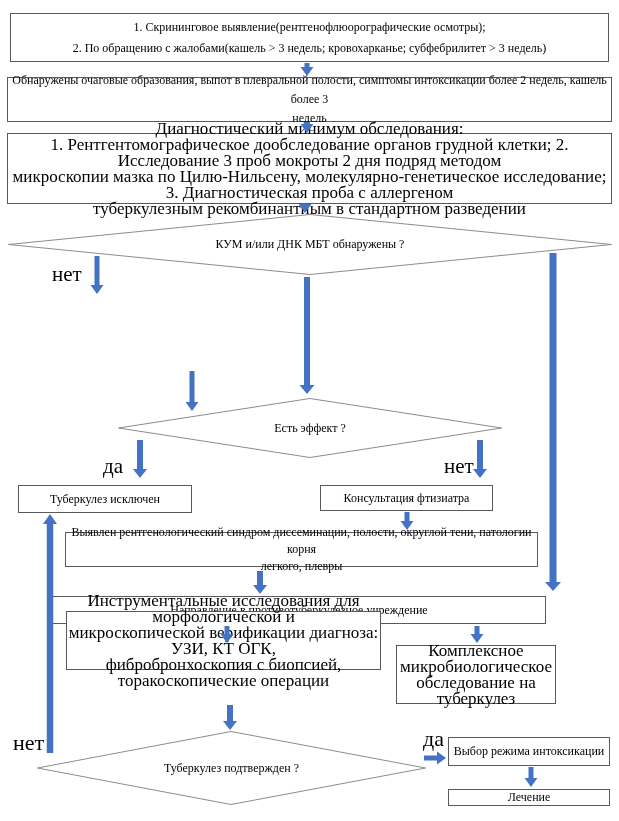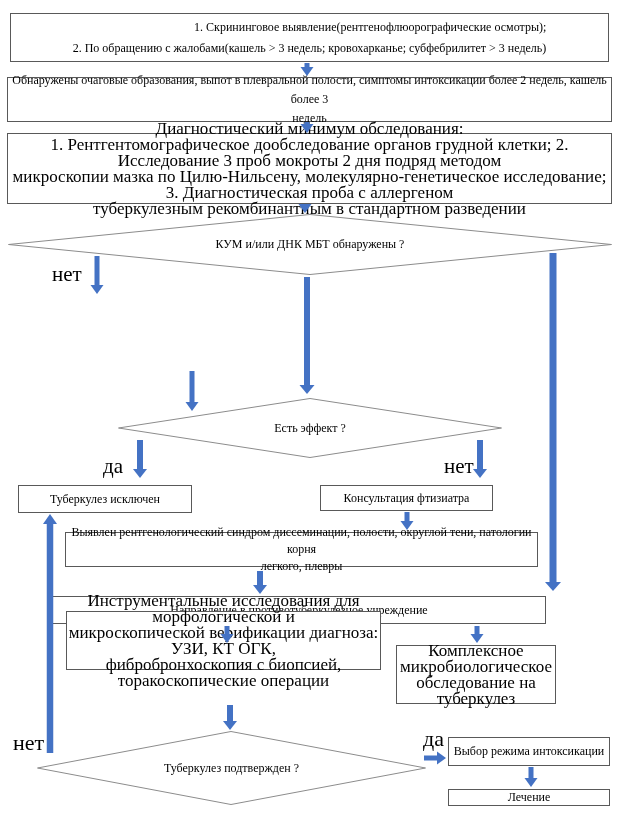--- a/index.html
+++ b/index.html
@@ -30,21 +30,21 @@
   .arrows{position:absolute;left:0;top:0;pointer-events:none;}
   .arrows rect,.arrows polygon{fill:var(--arrow-color);}
   .f12{font-size:12px;}
   .f115{font-size:17px;text-align:center;}
 </style>
 </head>
 <body>
 
 <div class="canvas">
 
-  <div class="node f12" style="left:10px;top:13px;width:599px;height:49px;line-height:21px;text-align:right;">1. Скрининговое выявление(рентгенофлюорографические осмотры);
+  <div class="node f12" style="left:10px;top:13px;width:599px;height:49px;line-height:21px;">1. Скрининговое выявление(рентгенофлюорографические осмотры);
 2. По обращению с жалобами(кашель &gt; 3 недель; кровохарканье; субфебрилитет &gt; 3 недель)</div>
 
   <div class="node f12" style="left:7px;top:77px;width:605px;height:45px;line-height:19px;">Обнаружены очаговые образования, выпот в плевральной полости, симптомы интоксикации более 2 недель, кашель более 3
 недель</div>
 
   <div class="node f115" style="left:7px;top:133px;width:605px;height:71px;line-height:16px;">Диагностический минимум обследования:
 1. Рентгентомографическое дообследование органов грудной клетки; 2. Исследование 3 проб мокроты 2 дня подряд методом
 микроскопии мазка по Цилю-Нильсену,  молекулярно-генетическое исследование; 3. Диагностическая проба с аллергеном
 туберкулезным рекомбинантным в стандартном разведении</div>
 

